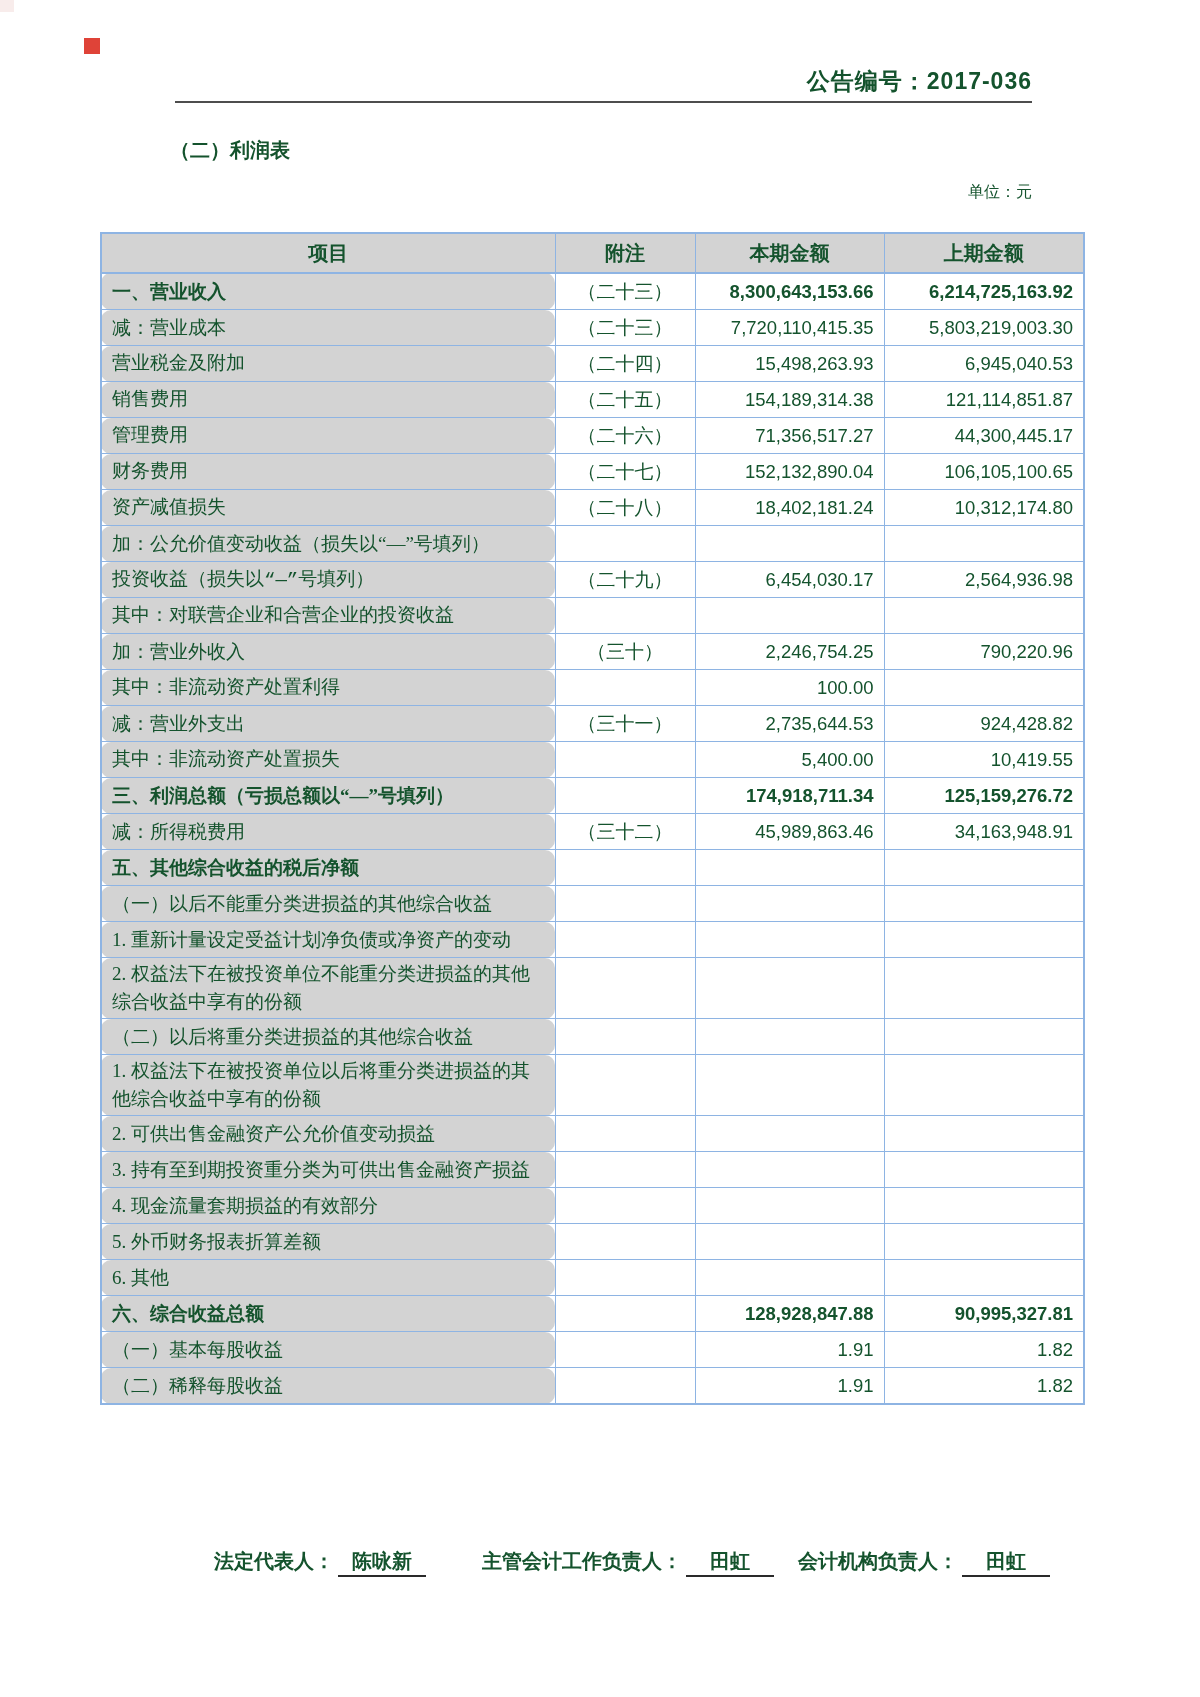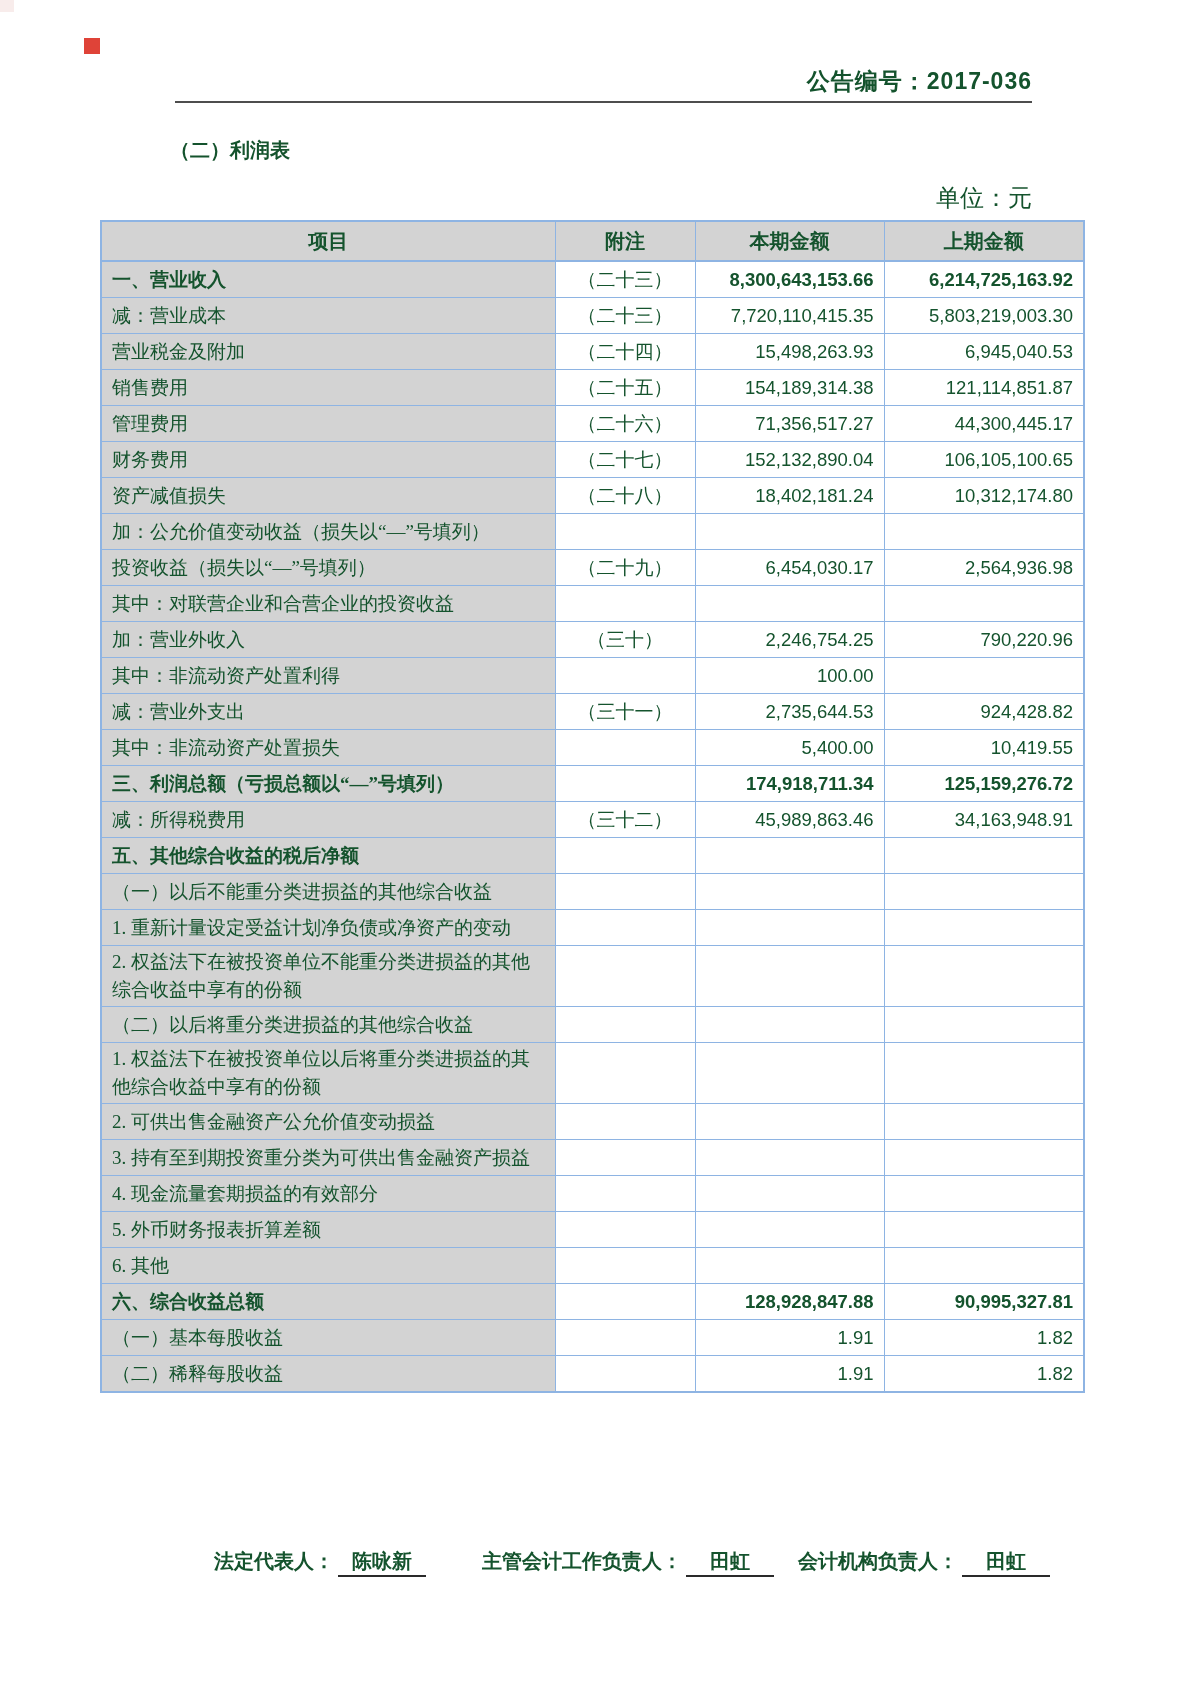--- a/index.html
+++ b/index.html
@@ -51,25 +51,25 @@
     font-family: "Liberation Sans", "DejaVu Sans", sans-serif;
     font-size: 20px;
     font-weight: bold;
   }
   .unit-label {
     position: absolute;
     top: 182px;
     left: 732px;
     width: 300px;
     text-align: right;
-    font-size: 24px;
+    font-size: 16px;
   }
   table.statement {
     position: absolute;
-    top: 220px;
+    top: 232px;
     left: 100px;
     width: 983px;
     border-collapse: collapse;
     table-layout: fixed;
     font-size: 19px;
   }
   table.statement th, table.statement td {
     border: 1px solid #8eb4e3;
     vertical-align: middle;
     line-height: 28px;
@@ -82,36 +82,37 @@
     font-weight: bold;
     text-align: center;
     height: 34px;
     border-bottom: 2px solid #8eb4e3;
     font-size: 20px;
   }
   td.col-item {
     background: #d3d3d3;
     text-align: left;
     height: 31px;
+    border-radius: 10px;
   }
   td.col-note {
     text-align: center;
     height: 31px;
   }
   td.col-num {
     text-align: right;
     height: 31px;
     font-family: "Liberation Sans", "DejaVu Sans", sans-serif;
     font-size: 18.5px;
     padding-right: 13px;
   }
   td.bold { font-weight: bold; }
   td.ind-0 { padding-left: 20px; }
   td.ind-1 { padding-left: 30px; }
-  td.ind-2 { padding-left: 58px; }
+  td.ind-2 { padding-left: 58px; font-family: Liberation Mono, monospace; }
   .signatures {
     position: absolute;
     top: 1548px;
     left: 16px;
     width: 1200px;
     height: 40px;
     font-size: 20px;
     font-weight: bold;
   }
   .sig-group { position: absolute; top: 0; white-space: nowrap; }

